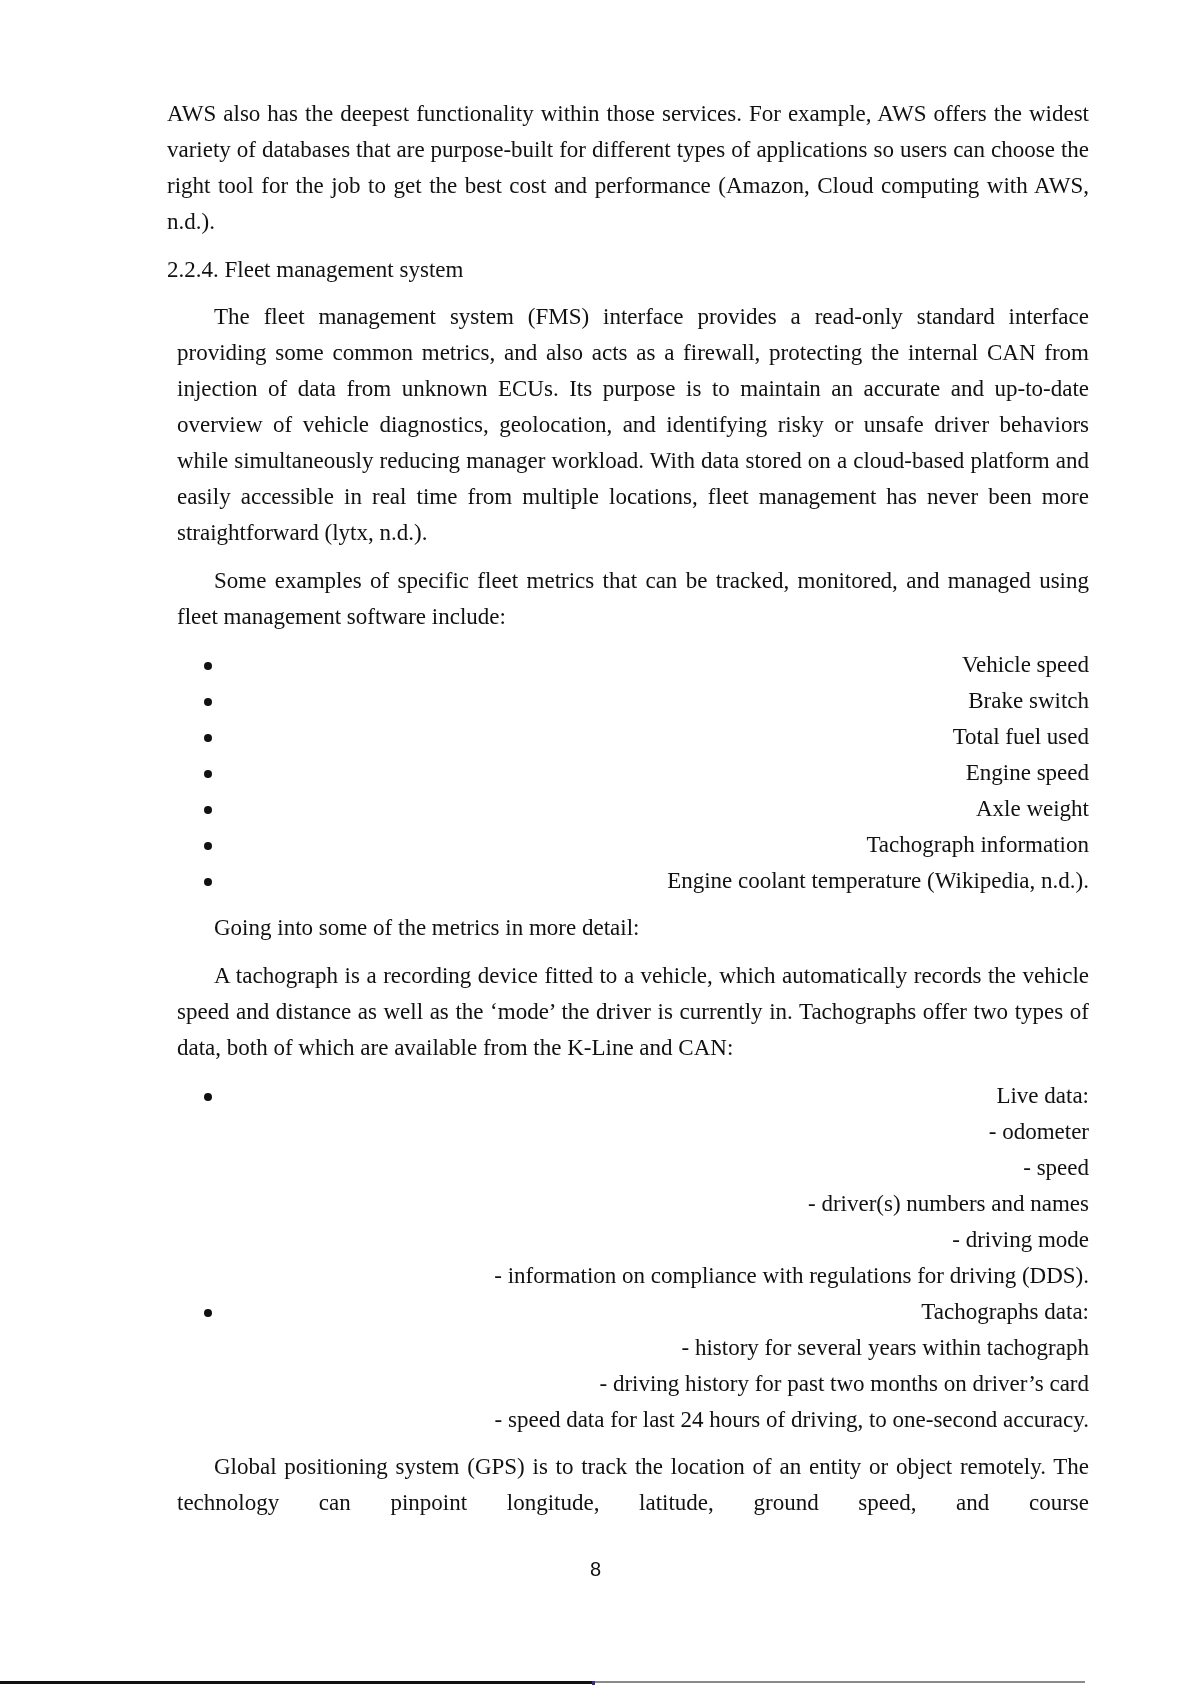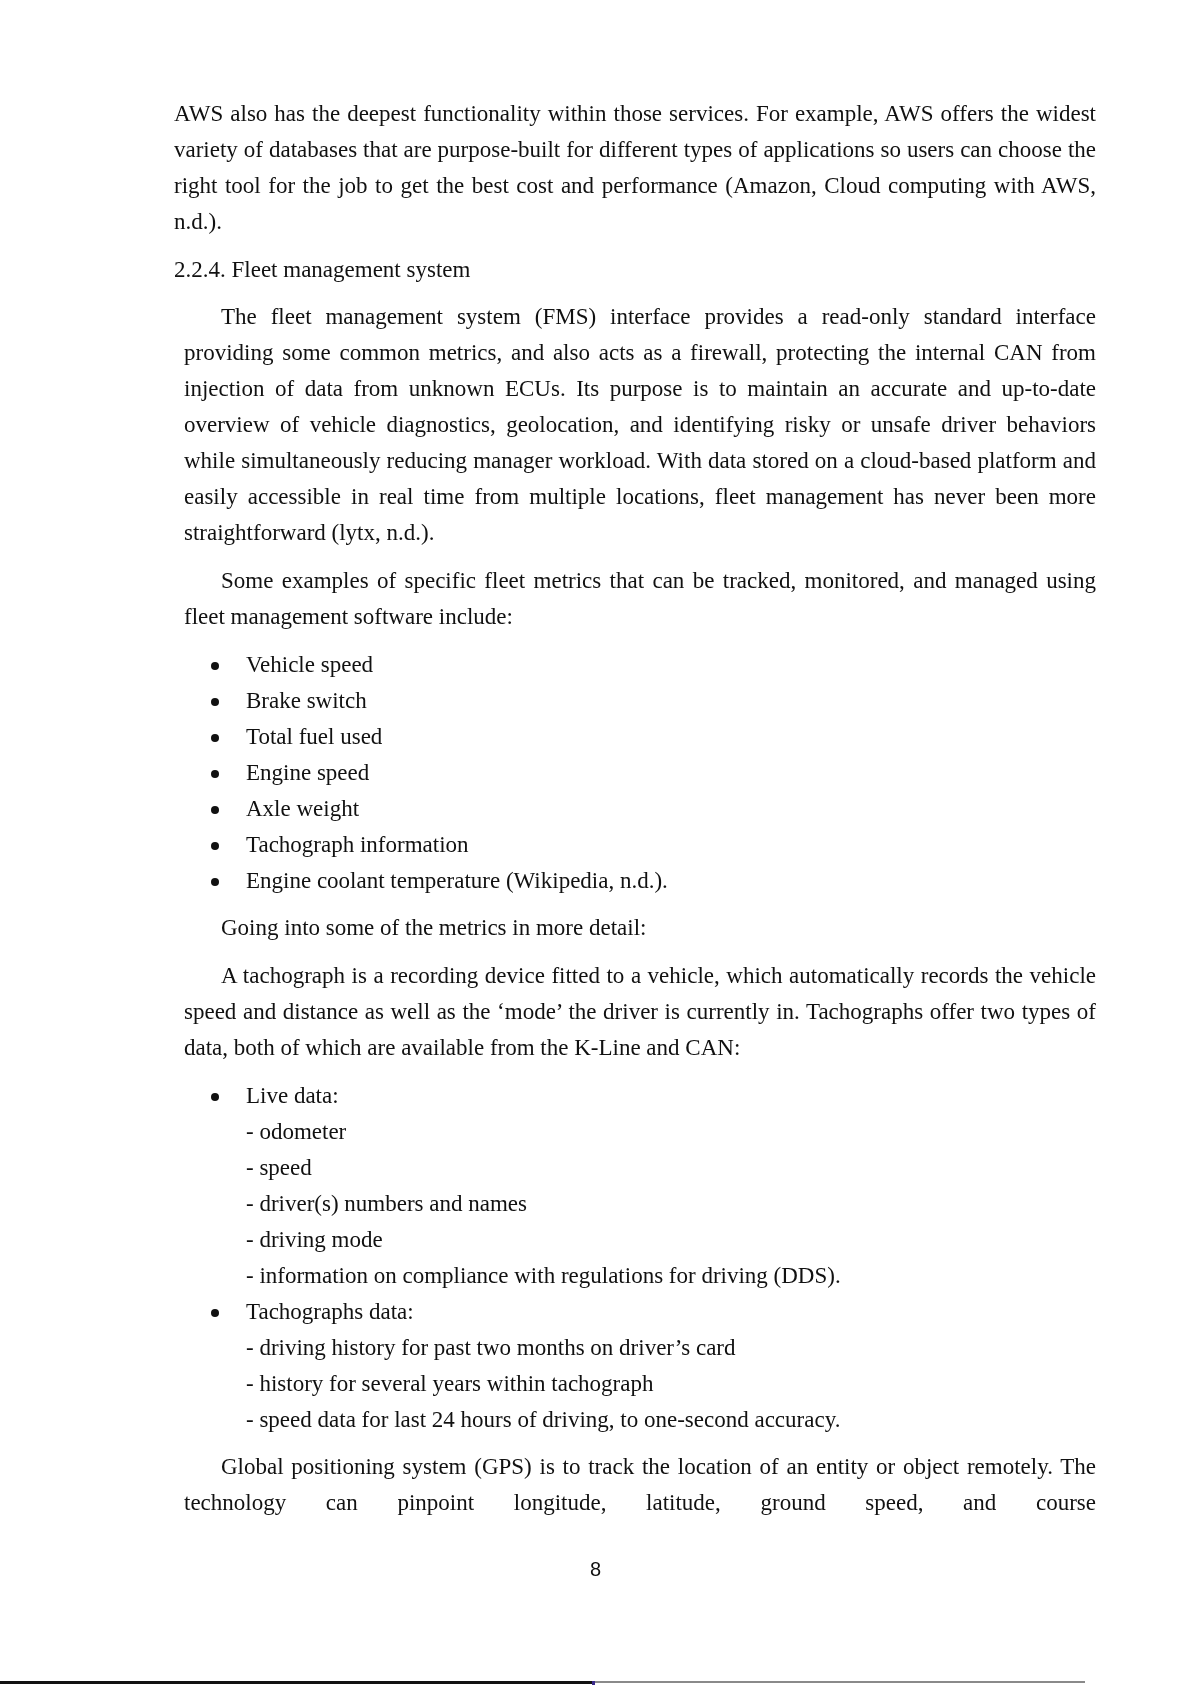--- a/index.html
+++ b/index.html
@@ -1,22 +1,22 @@
 <!DOCTYPE html>
 <html><head>
 <meta charset="utf-8">
 <style>
   html, body { margin: 0; padding: 0; background: #ffffff; }
   body { width: 1191px; height: 1685px; position: relative; overflow: hidden;
          font-family: "Liberation Serif", "DejaVu Serif", serif; color: #111; }
-  .page { position: absolute; left: 174px; top: 96px; width: 922px; }
+  .page { position: absolute; left: 167px; top: 96px; width: 922px; }
   .p { font-size: 23px; line-height: 36px; text-align: justify; margin: 0 0 12px 0; }
   .p.indent { text-indent: 37px; margin-left: 10px; }
   .heading { font-size: 23px; line-height: 36px; margin: 0 0 11px 0; }
-  ul.bullets { list-style: none; margin: 0 0 11px 0; padding: 0; }
+  ul.bullets { list-style: none; margin: 0 0 11px 0; padding: 0; text-align: right; }
   ul.bullets li { position: relative; padding-left: 72px; font-size: 23px; line-height: 36px; }
   ul.bullets li .dot { position: absolute; left: 37px; top: 15px; width: 8px; height: 8px; border-radius: 50%; background: #111; }
   .sub { display: block; padding-left: 0; font-size: 23px; line-height: 36px; }
   .pagenum { position: absolute; left: 0; width: 1191px; top: 1558px; text-align: center;
              font-family: "Liberation Sans", "DejaVu Sans", sans-serif; font-size: 20px; color: #111; }
   .bottom-bar { position: absolute; left: 0; top: 1681px; height: 4px; width: 1191px; }
   .bottom-bar .left { position: absolute; left: 0; top: 0; width: 592px; height: 3px; background: #111; }
   .bottom-bar .mark { position: absolute; left: 592px; top: 0; width: 3px; height: 4px; background: #3a2a8a; }
   .bottom-bar .right { position: absolute; left: 595px; top: 0; width: 490px; height: 2px; background: #8a8a8a; }
 </style>
@@ -52,22 +52,22 @@
       <span class="sub">Live data:</span>
       <span class="sub">- odometer</span>
       <span class="sub">- speed</span>
       <span class="sub">- driver(s) numbers and names</span>
       <span class="sub">- driving mode</span>
       <span class="sub">- information on compliance with regulations for driving (DDS).</span>
     </li>
     <li>
       <span class="dot"></span>
       <span class="sub">Tachographs data:</span>
+      <span class="sub">- history for several years within tachograph</span>
       <span class="sub">- driving history for past two months on driver’s card</span>
-      <span class="sub">- history for several years within tachograph</span>
       <span class="sub">- speed data for last 24 hours of driving, to one-second accuracy.</span>
     </li>
   </ul>
 
   <p class="p indent" style="text-align-last: justify;">Global positioning system (GPS) is to track the location of an entity or object remotely. The technology can pinpoint longitude, latitude, ground speed, and course</p>
 </div>
 
 <div class="pagenum">8</div>
 
 <div class="bottom-bar">

